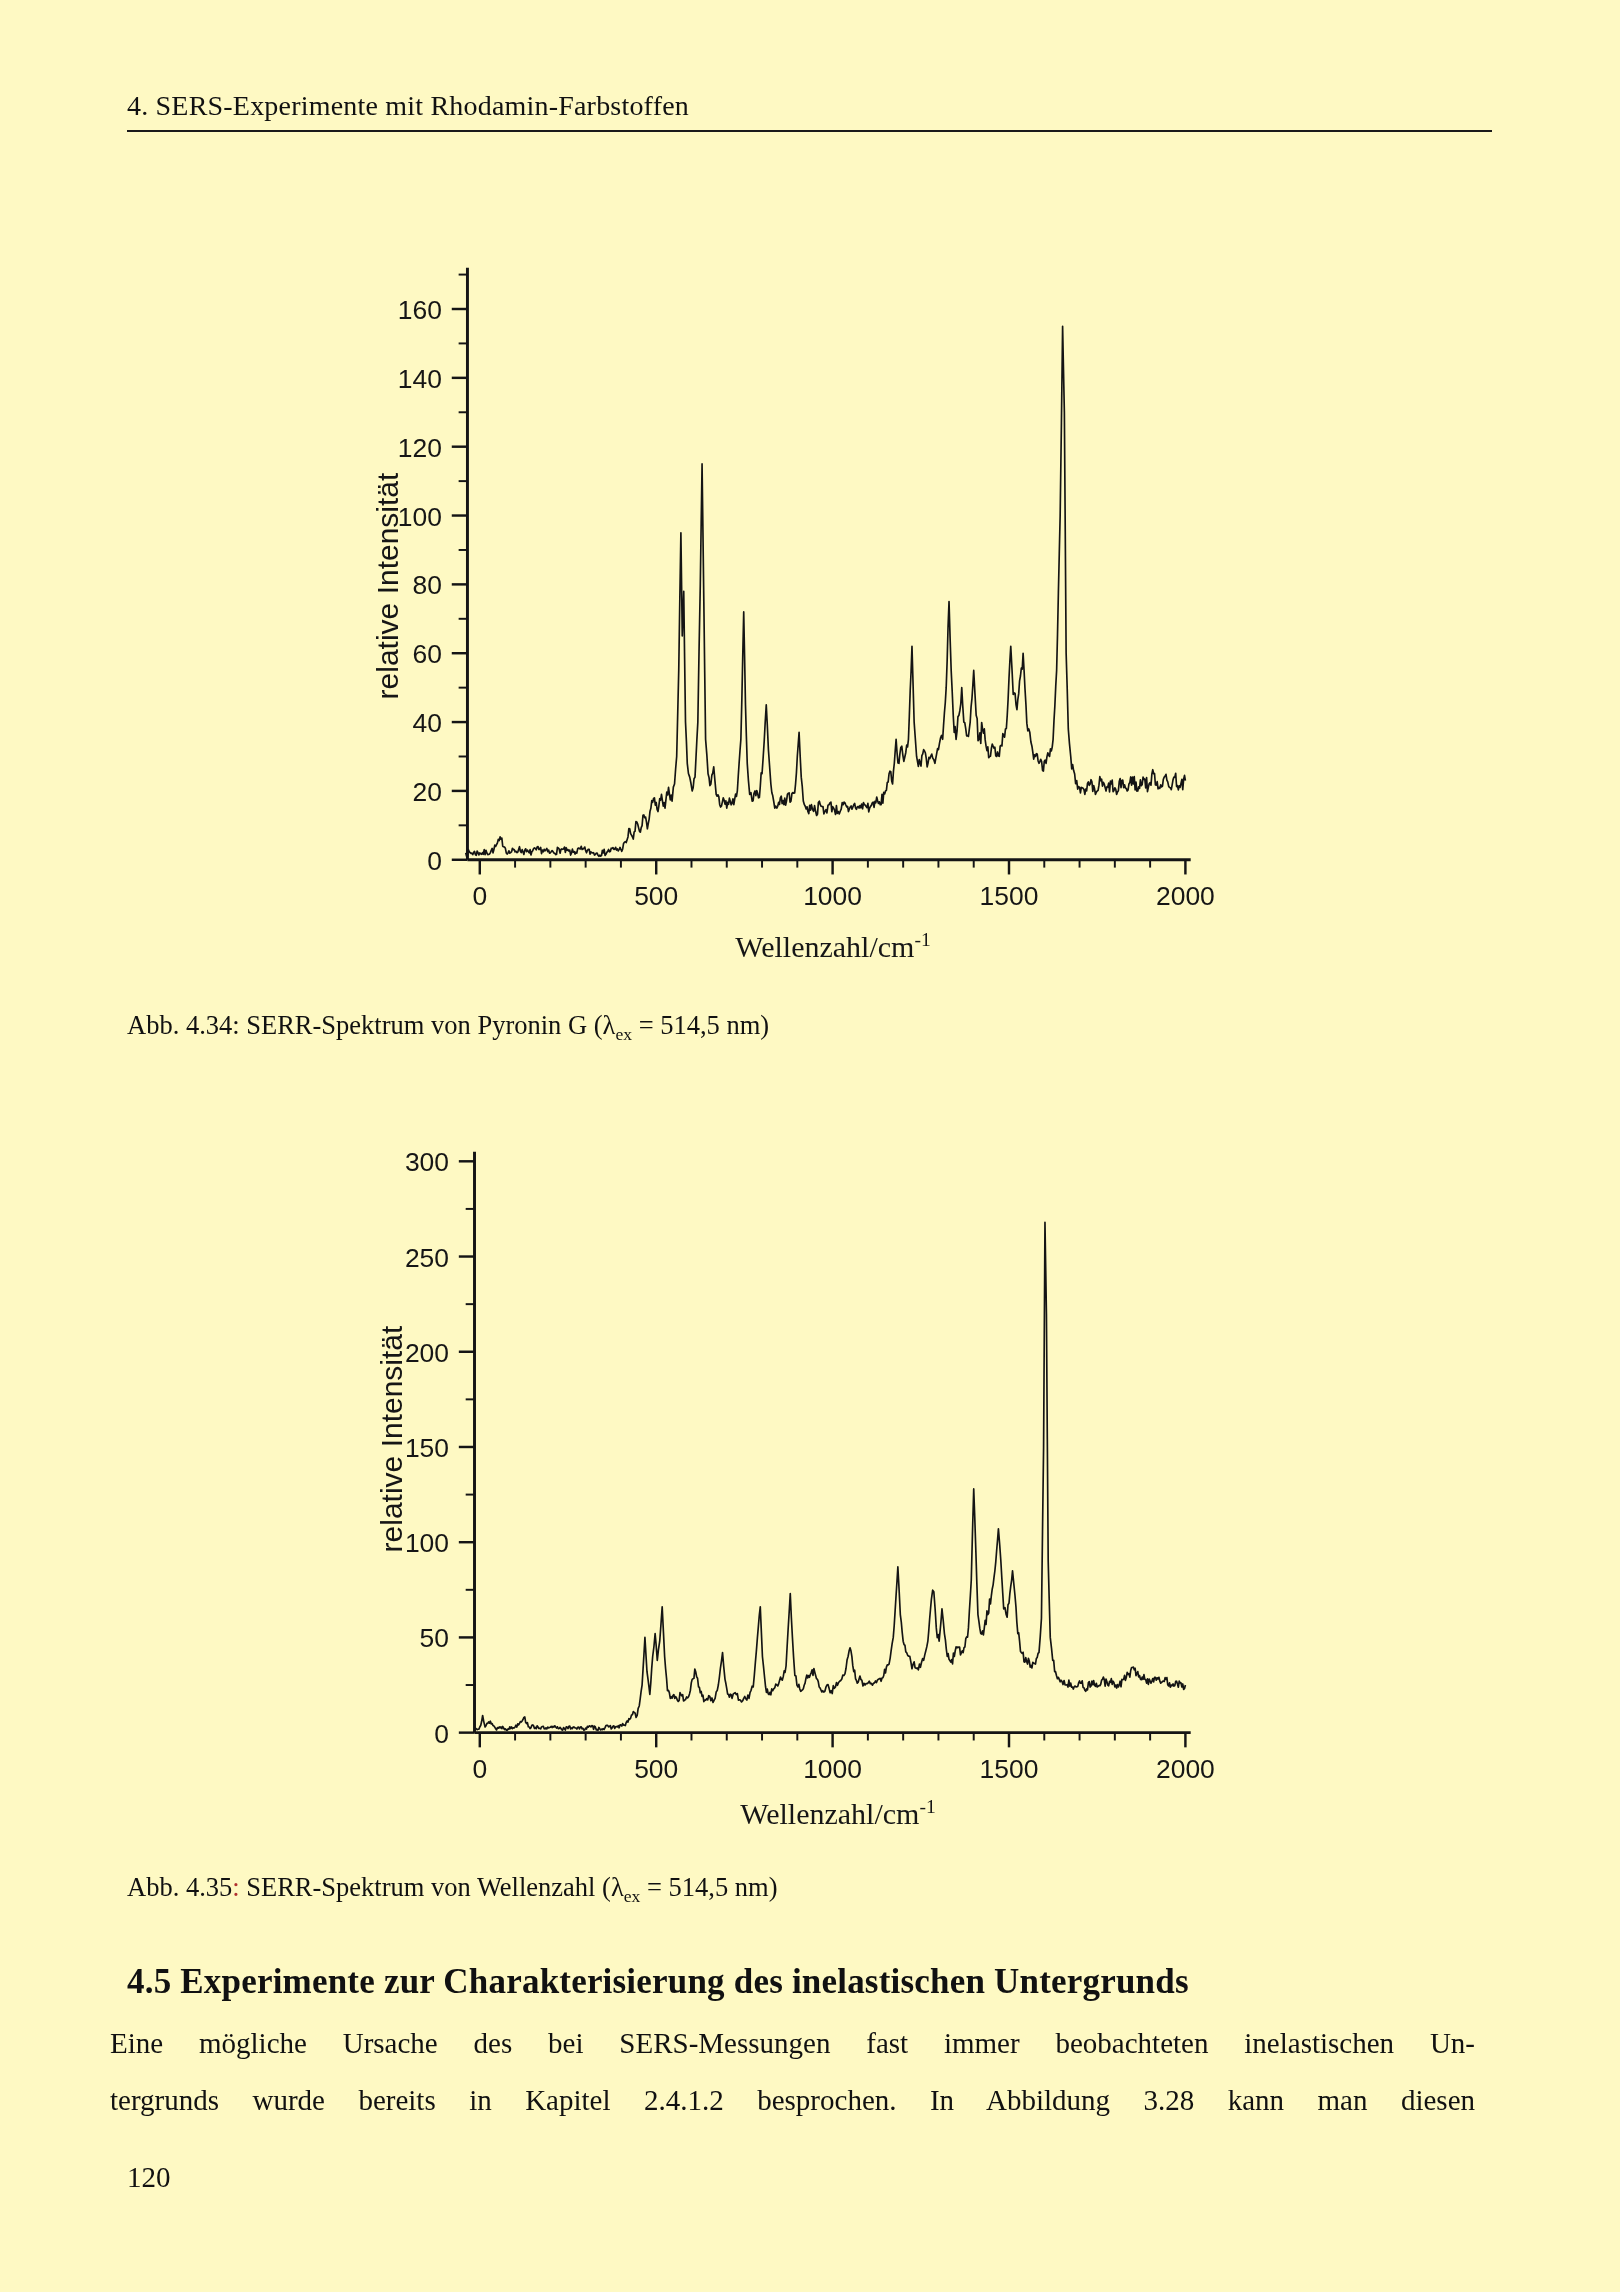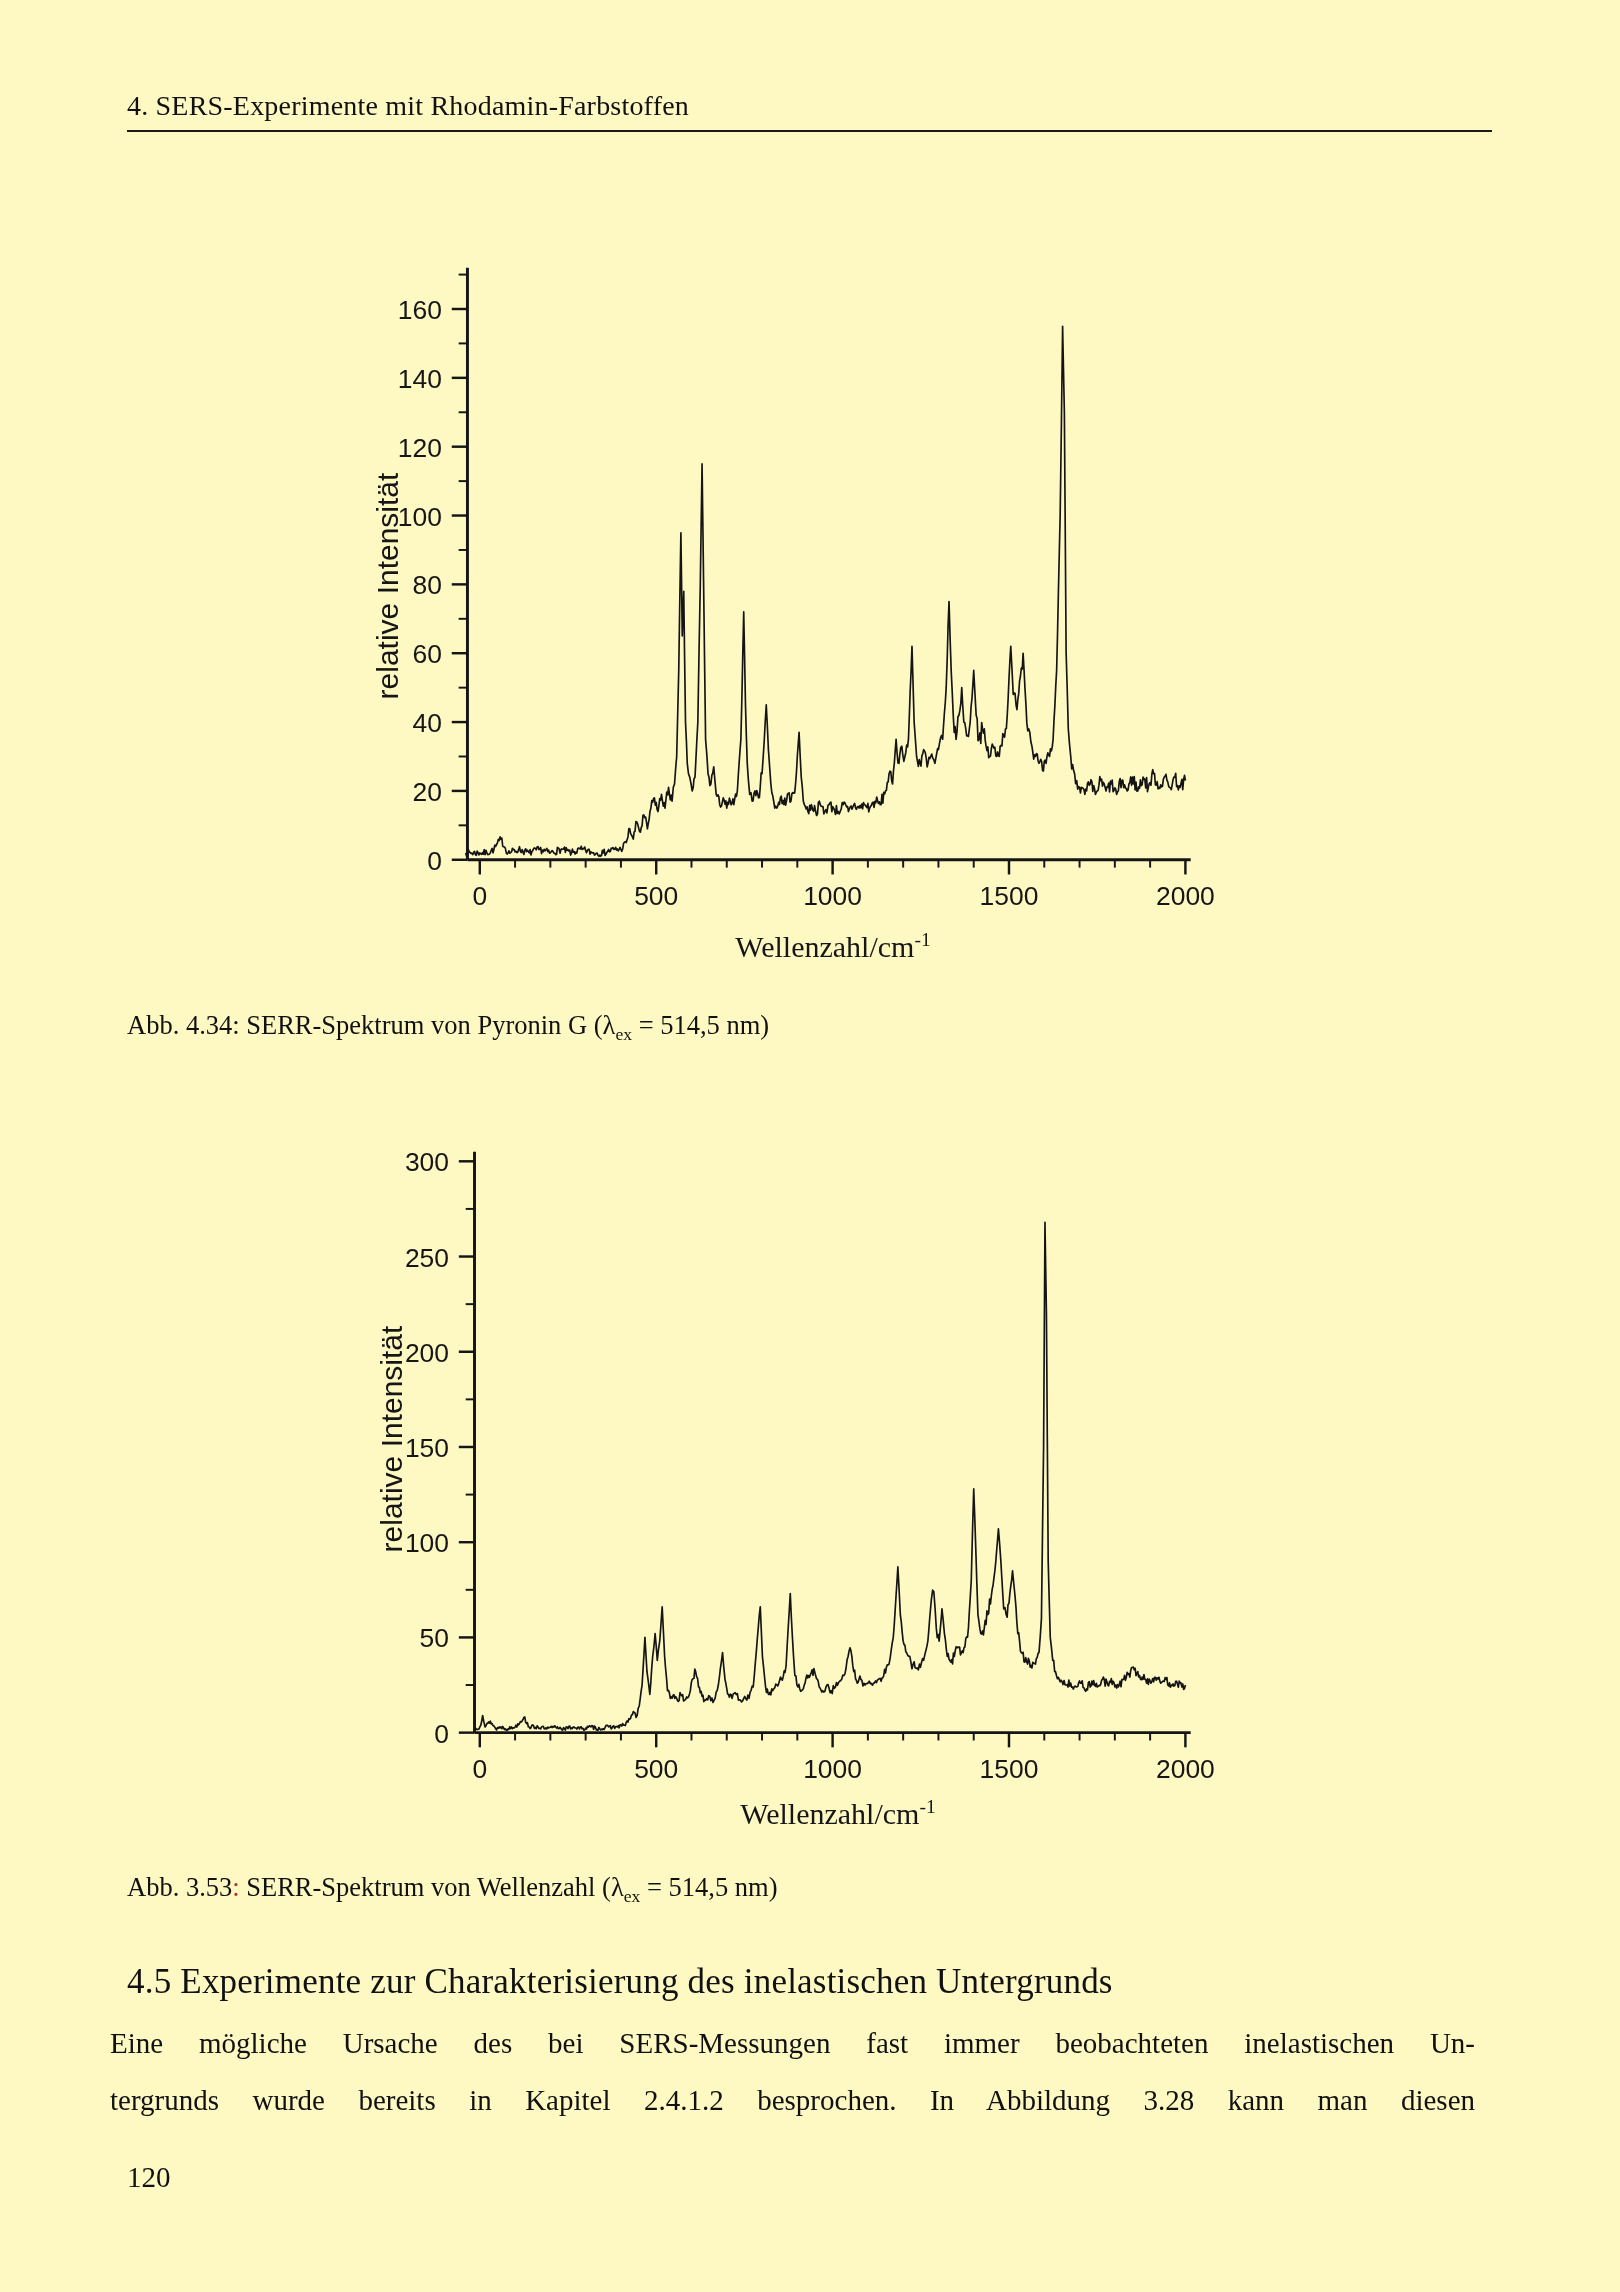--- a/index.html
+++ b/index.html
@@ -34,21 +34,21 @@
     width:490px;text-align:center;white-space:nowrap;
   }
   .hlabel sup{font-size:19.6px;}
   .figcaption{
     position:absolute;left:127px;width:1365px;
     text-align:left;font-size:26.5px;color:#111;
   }
   .figcaption sub{font-size:17.6px;}
   .section-heading{
     position:absolute;left:127px;top:1962px;width:1392px;
-    font-size:35px;font-weight:normal;letter-spacing:0.2px;
+    font-size:35px;font-weight:bold;letter-spacing:0.2px;
   }
   .para-line{
     position:absolute;left:110px;width:1365px;
     font-size:29px;
     text-align:justify;text-align-last:justify;
     white-space:normal;
   }
   .page-number{
     position:absolute;left:127px;top:2161px;
     font-size:29px;
@@ -180,21 +180,21 @@
         <line x1="154.6" y1="277.9225" x2="145.6" y2="277.9225" stroke="#151515" stroke-width="2"></line>
         <line x1="154.6" y1="180.7575" x2="145.6" y2="180.7575" stroke="#151515" stroke-width="2"></line>
         <line x1="154.6" y1="83.59249999999997" x2="145.6" y2="83.59249999999997" stroke="#151515" stroke-width="2"></line>
         <path d="M154.6 614.1 L155.5 613.5 L156.4 614.0 L157.3 614.9 L158.2 614.6 L159.1 614.4 L160.0 612.2 L161.0 610.5 L161.9 606.4 L162.9 600.5 L164.1 607.0 L165.4 612.2 L166.3 611.0 L167.2 608.6 L168.1 608.6 L169.0 607.1 L169.9 608.3 L170.8 606.3 L171.7 609.1 L172.6 608.7 L173.5 610.8 L174.4 611.2 L175.3 612.4 L176.2 614.1 L177.1 615.3 L178.0 612.9 L178.9 613.4 L179.8 612.2 L180.7 613.1 L181.6 612.2 L182.5 614.0 L183.4 611.7 L184.3 613.3 L185.2 614.8 L186.1 614.1 L187.0 615.4 L187.9 615.6 L188.8 614.1 L189.7 614.7 L190.6 612.0 L191.5 613.9 L192.4 612.2 L193.3 614.0 L194.2 613.2 L195.1 613.2 L196.0 612.2 L196.9 610.4 L197.8 612.3 L198.7 609.1 L199.6 610.1 L200.5 608.7 L201.4 606.7 L202.3 607.2 L203.2 606.0 L204.1 604.6 L205.0 602.5 L205.9 602.0 L206.8 607.5 L207.7 608.8 L208.6 607.8 L209.5 612.0 L210.4 612.2 L211.3 613.8 L212.2 613.1 L213.1 610.5 L214.0 610.1 L214.9 611.1 L215.8 613.7 L216.7 612.7 L217.6 614.0 L218.5 611.0 L219.4 612.2 L220.3 613.8 L221.2 613.6 L222.1 614.2 L223.0 612.2 L223.9 611.8 L224.8 611.5 L225.7 614.0 L226.6 614.1 L227.5 613.1 L228.4 614.1 L229.3 612.3 L230.2 613.2 L231.1 612.7 L232.0 612.5 L232.9 611.5 L233.8 612.8 L234.7 611.6 L235.6 612.4 L236.5 611.0 L237.4 612.2 L238.3 613.3 L239.2 612.0 L240.1 613.9 L241.0 613.7 L241.9 612.6 L242.8 613.7 L243.7 615.1 L244.6 615.4 L245.5 612.8 L246.4 614.1 L247.3 615.4 L248.2 612.1 L249.1 612.4 L250.0 613.9 L250.9 611.5 L251.8 611.3 L252.7 614.2 L253.6 613.2 L254.5 613.8 L255.4 612.2 L256.3 612.4 L257.2 613.2 L258.1 613.3 L259.0 614.3 L259.9 612.6 L260.8 612.3 L261.7 614.2 L262.6 612.4 L263.5 612.1 L264.4 614.1 L265.3 613.6 L266.2 615.5 L267.1 615.1 L268.0 613.3 L268.9 614.3 L269.8 611.6 L270.7 612.4 L271.6 611.1 L272.5 611.3 L273.4 612.2 L274.3 610.8 L275.2 611.0 L276.1 614.6 L277.0 611.4 L277.9 612.2 L278.8 615.1 L279.7 615.0 L280.6 615.6 L281.5 612.7 L282.4 614.1 L283.3 615.3 L284.2 614.4 L285.1 614.9 L286.0 613.8 L286.9 614.8 L287.8 612.9 L288.7 610.8 L289.6 610.6 L290.5 610.6 L291.4 612.2 L292.3 611.8 L293.2 610.8 L294.1 614.2 L295.0 613.3 L295.9 611.4 L296.8 611.0 L297.7 613.7 L298.6 612.1 L299.5 611.7 L300.4 612.2 L301.3 610.9 L302.2 613.1 L303.1 610.1 L304.0 610.1 L304.9 611.3 L305.8 608.7 L306.7 610.4 L307.6 610.2 L308.5 610.8 L309.4 607.5 L310.3 606.1 L311.2 607.3 L312.1 603.8 L313.0 604.4 L313.9 603.2 L314.8 600.1 L315.7 599.7 L316.6 596.6 L317.6 597.3 L318.5 598.1 L319.5 602.5 L320.6 600.3 L321.6 593.2 L322.7 590.8 L323.7 583.3 L324.6 575.9 L325.6 569.4 L326.6 552.9 L327.5 538.1 L328.5 520.8 L329.6 539.4 L330.6 555.8 L331.6 563.2 L332.6 571.0 L333.5 579.1 L334.5 567.0 L335.4 552.7 L336.4 540.3 L337.7 530.1 L338.9 516.9 L340.0 529.4 L341.1 544.2 L342.3 533.3 L343.6 524.7 L344.9 507.0 L346.1 489.7 L347.4 515.7 L348.6 540.3 L349.6 552.8 L350.6 563.0 L351.5 575.2 L352.5 574.8 L353.4 577.2 L354.4 583.0 L355.3 581.3 L356.2 582.9 L357.1 580.1 L358.0 579.1 L358.9 583.0 L359.8 581.2 L360.7 582.5 L361.6 585.0 L362.5 586.2 L363.4 585.1 L364.3 577.2 L365.2 579.1 L366.1 580.4 L367.0 579.3 L367.9 585.7 L368.8 585.0 L369.9 584.3 L371.0 581.6 L372.0 582.6 L373.1 581.1 L374.0 578.5 L374.9 574.7 L375.8 567.2 L376.7 563.6 L377.6 563.0 L378.5 562.6 L379.4 553.2 L380.3 555.8 L381.3 561.1 L382.2 562.5 L383.2 571.4 L384.1 571.7 L385.0 577.3 L385.9 575.9 L386.8 581.1 L387.7 579.7 L388.6 586.3 L389.5 584.8 L390.4 585.0 L391.5 583.4 L392.6 584.5 L393.6 580.3 L394.7 581.1 L395.8 585.4 L396.9 582.6 L398.0 587.2 L399.0 585.0 L400.1 583.0 L401.2 576.6 L402.3 574.9 L403.4 569.4 L404.4 562.0 L405.5 552.5 L406.6 545.0 L407.7 536.4 L408.9 550.7 L410.2 563.6 L411.1 567.9 L412.0 573.1 L412.9 578.6 L413.8 579.1 L414.7 581.9 L415.6 578.8 L416.5 579.4 L417.4 583.0 L418.5 578.8 L419.6 577.8 L420.6 577.2 L421.7 579.1 L422.8 578.1 L423.9 584.8 L425.0 584.4 L426.0 585.0 L427.1 586.7 L428.2 585.5 L429.3 583.0 L430.4 581.1 L431.4 583.4 L432.5 584.8 L433.6 579.6 L434.7 583.0 L435.8 576.9 L436.8 574.8 L437.9 570.6 L439.0 571.4 L440.1 559.7 L441.2 546.3 L442.2 534.8 L443.3 520.8 L444.3 509.1 L445.2 498.3 L446.2 489.7 L447.3 514.9 L448.4 540.3 L449.4 549.7 L450.5 560.7 L451.6 571.4 L452.5 576.9 L453.4 573.5 L454.3 578.5 L455.2 579.1 L456.1 576.8 L457.0 579.4 L457.9 573.3 L458.8 575.2 L459.9 573.4 L461.0 572.2 L462.0 568.5 L463.1 569.4 L464.1 570.4 L465.0 568.0 L465.9 564.9 L466.9 561.3 L467.8 563.6 L468.7 564.4 L469.7 560.6 L470.6 554.9 L471.5 556.6 L472.5 550.0 L473.6 530.1 L474.6 512.7 L475.7 494.7 L476.8 476.1 L477.9 500.3 L479.0 520.8 L480.2 541.2 L481.5 559.7 L482.6 560.3 L483.6 569.5 L484.7 571.4 L485.6 568.7 L486.5 573.4 L487.4 575.8 L488.3 575.2 L489.2 574.4 L490.1 573.3 L491.0 569.7 L491.9 567.5 L492.8 562.7 L493.7 559.2 L494.6 562.2 L495.5 559.7 L496.4 561.5 L497.3 558.8 L498.2 556.7 L499.1 553.9 L500.0 559.5 L500.9 552.6 L501.8 556.3 L502.7 559.7 L503.6 563.1 L504.5 563.5 L505.4 566.1 L506.3 571.4 L507.2 572.4 L508.1 574.5 L509.0 576.5 L509.9 575.2 L511.0 576.6 L512.1 575.8 L513.2 571.6 L514.2 569.4 L515.3 568.9 L516.4 572.8 L517.5 577.3 L518.6 575.2 L519.6 578.1 L520.7 570.1 L521.8 572.8 L522.9 571.4 L524.0 566.9 L525.0 569.7 L526.1 566.9 L527.2 565.5 L528.3 564.8 L529.4 563.2 L530.4 559.4 L531.5 559.7 L532.6 558.0 L533.7 552.3 L534.8 543.5 L535.8 540.3 L536.8 534.8 L537.8 531.4 L538.7 534.4 L539.7 540.5 L540.6 549.7 L541.6 555.8 L542.5 554.2 L543.4 563.0 L544.3 564.7 L545.2 567.5 L546.1 566.6 L547.0 563.2 L547.9 560.3 L548.8 563.6 L549.9 564.7 L551.0 570.4 L552.0 567.6 L553.1 569.4 L554.2 567.9 L555.3 568.0 L556.4 567.1 L557.4 565.5 L558.5 568.0 L559.6 567.7 L560.7 569.6 L561.8 567.5 L562.8 567.2 L563.8 565.3 L564.8 566.9 L565.8 564.2 L566.8 563.6 L567.7 562.9 L568.6 562.7 L569.5 565.6 L570.4 562.3 L571.3 562.0 L572.2 559.7 L573.1 553.3 L574.0 557.1 L574.9 551.2 L575.8 548.9 L576.7 548.9 L577.6 548.0 L578.7 542.2 L579.8 533.7 L580.8 526.9 L581.9 520.8 L582.9 508.2 L583.8 493.8 L584.7 479.1 L585.7 463.6 L586.6 448.9 L587.9 473.0 L589.1 497.5 L590.1 505.3 L591.0 515.5 L592.0 524.7 L592.9 528.1 L593.8 528.8 L594.7 535.6 L595.6 536.4 L596.7 539.3 L597.8 540.0 L598.8 540.2 L599.9 546.1 L601.0 552.8 L602.1 548.3 L603.2 545.8 L604.2 551.9 L605.3 552.4 L606.4 552.0 L607.5 554.0 L608.6 548.0 L609.6 551.3 L610.7 546.4 L611.8 542.5 L612.9 544.2 L614.0 538.9 L615.0 535.0 L616.1 530.5 L617.2 524.7 L618.1 514.4 L619.0 502.3 L619.9 491.9 L620.8 482.0 L622.1 472.6 L623.3 474.2 L624.6 491.6 L625.8 511.1 L626.8 521.0 L627.8 517.9 L628.7 524.7 L629.7 514.2 L630.6 504.4 L631.6 491.7 L632.9 503.7 L634.1 516.9 L635.1 523.3 L636.0 532.6 L637.0 540.3 L637.9 537.3 L638.8 543.2 L639.7 544.5 L640.6 546.1 L641.5 543.5 L642.4 547.8 L643.3 536.7 L644.2 540.3 L645.1 534.7 L646.0 530.5 L646.9 531.4 L647.8 530.6 L648.7 531.0 L649.6 530.8 L650.5 538.8 L651.4 536.4 L652.3 534.5 L653.2 536.4 L654.1 531.3 L655.0 530.6 L655.9 522.1 L656.8 520.3 L657.7 520.5 L658.6 511.1 L659.6 493.4 L660.5 479.3 L661.5 462.5 L662.7 415.2 L664.0 369.3 L665.1 399.5 L666.2 433.4 L667.2 465.7 L668.3 497.5 L669.3 504.5 L670.2 511.4 L671.2 516.9 L672.1 517.4 L673.0 514.2 L673.9 518.3 L674.8 511.1 L675.7 503.5 L676.6 507.6 L677.5 493.8 L678.4 497.5 L679.3 495.9 L680.2 481.7 L681.1 486.7 L682.0 478.1 L682.9 471.4 L683.8 467.2 L684.7 459.6 L685.6 452.8 L686.5 443.8 L687.4 432.1 L688.3 421.4 L689.2 410.1 L690.5 426.2 L691.7 443.1 L692.7 460.5 L693.6 475.5 L694.6 491.7 L695.9 490.4 L697.1 497.5 L698.1 500.1 L699.0 487.5 L700.0 485.9 L700.9 475.8 L701.8 468.5 L702.7 462.3 L703.6 452.8 L704.9 465.9 L706.1 478.1 L707.1 489.7 L708.0 505.2 L709.0 516.9 L709.9 516.2 L710.8 524.6 L711.7 535.0 L712.6 536.4 L713.5 537.2 L714.4 536.0 L715.3 545.6 L716.2 546.1 L717.1 541.4 L718.0 545.3 L718.9 548.0 L719.8 542.2 L720.7 544.8 L721.6 551.2 L722.5 549.4 L723.4 551.9 L724.3 546.2 L725.2 547.1 L726.1 547.4 L727.0 548.0 L727.9 542.4 L728.8 541.2 L729.7 537.0 L730.6 536.4 L731.9 519.8 L733.1 501.4 L734.2 412.9 L735.3 326.5 L736.7 97.2 L738.2 190.5 L739.1 318.7 L740.0 443.1 L741.0 481.0 L742.1 520.8 L743.4 532.1 L744.6 544.2 L745.6 544.2 L746.6 555.7 L747.5 555.8 L748.5 559.9 L749.4 562.9 L750.4 561.6 L751.3 563.7 L752.2 566.1 L753.1 564.5 L754.0 565.5 L755.1 568.9 L756.2 564.8 L757.2 569.2 L758.3 569.4 L759.3 569.1 L760.2 571.5 L761.1 564.4 L762.1 570.5 L763.0 567.5 L763.9 571.7 L764.8 571.6 L765.7 573.5 L766.6 571.0 L767.5 570.4 L768.4 571.4 L769.3 571.1 L770.2 570.8 L771.1 567.1 L772.0 565.3 L772.9 567.6 L773.8 567.5 L774.7 565.1 L775.6 571.9 L776.5 572.2 L777.4 574.7 L778.3 575.8 L779.2 573.3 L780.1 574.4 L781.0 566.9 L781.9 566.0 L782.8 571.5 L783.7 570.4 L784.6 565.5 L785.5 569.1 L786.4 564.9 L787.3 569.6 L788.2 570.7 L789.1 567.6 L790.0 571.4 L790.9 570.8 L791.8 569.9 L792.7 570.1 L793.6 568.6 L794.5 564.4 L795.4 563.6 L796.3 561.3 L797.2 563.8 L798.1 570.6 L799.0 563.3 L799.9 566.1 L800.8 569.4 L801.7 570.2 L802.6 565.7 L803.5 566.8 L804.4 562.9 L805.3 568.7 L806.2 565.5 L807.1 567.0 L808.0 571.3 L808.9 569.4 L809.8 572.5 L810.7 568.9 L811.6 571.4 L812.5 569.4 L813.4 565.5 L814.3 571.2 L815.2 563.7 L816.1 564.0 L817.0 563.6 L817.9 559.6 L818.8 564.6 L819.7 561.7 L820.6 556.4 L821.5 558.6 L822.4 557.8 L823.3 561.4 L824.2 554.6 L825.1 551.5 L826.0 551.5 L826.9 551.1 L827.8 553.9 L828.7 552.3 L829.6 559.8 L830.5 557.6 L831.4 555.7 L832.3 561.2 L833.2 559.7 L834.1 563.3 L835.0 564.0 L835.9 561.3 L836.8 563.6 L837.7 558.8 L838.6 563.6 L839.5 564.0 L840.4 567.5 L841.3 563.1 L842.2 568.7 L843.1 563.3 L844.0 565.5 L844.9 567.6 L845.8 565.4 L846.7 562.9 L847.6 566.2 L848.5 561.6 L849.4 561.6 L850.3 564.5 L851.2 562.1 L852.1 563.1 L853.0 561.5 L853.9 565.5 L854.8 567.5 L855.7 566.7 L856.6 565.9 L857.5 565.4 L858.4 565.8 L859.3 561.8 L860.2 563.6 L861.1 561.8 L862.0 569.2 L862.9 570.4 L863.8 567.2 L864.7 571.7 L865.6 569.4 L866.5 570.1 L867.4 568.3 L868.3 570.5 L869.2 570.1 L870.1 565.7 L871.0 565.5 L871.9 568.4 L872.8 571.6 L873.7 565.4 L874.6 567.3 L875.5 567.2 L876.4 571.4 L877.3 568.3 L878.2 573.9 L879.1 572.9 L880.0 569.4" fill="none" stroke="#141414" stroke-width="1.7" stroke-linejoin="round"></path>
       </svg>
     <div class="vlabel" style="left:255px;top:1422px;">relative Intensität</div>
     <div class="hlabel" style="left:593px;top:1796px;">
       <span>Wellenzahl/cm</span><sup>-1</sup>
     </div>
     <div class="figcaption" style="top:1872px;">
-      <span>Abb. 3.53</span><span style="color:#b03030">:</span><span> SERR-Spektrum von Wellenzahl (λ</span><sub>ex</sub><span> = 514,5 nm)</span>
+      <span>Abb. 4.35</span><span style="color:#b03030">:</span><span> SERR-Spektrum von Wellenzahl (λ</span><sub>ex</sub><span> = 514,5 nm)</span>
     </div>
   </div>
 
   <div class="section-heading">4.5 Experimente zur Charakterisierung des inelastischen Untergrunds</div>
 
   <div class="para-line" style="top:2027px;">Eine mögliche Ursache des bei SERS-Messungen fast immer beobachteten inelastischen Un-</div>
   <div class="para-line" style="top:2084px;">tergrunds wurde bereits in Kapitel 2.4.1.2 besprochen. In Abbildung 3.28 kann man diesen</div>
 
   <div class="page-number">120</div>
 

